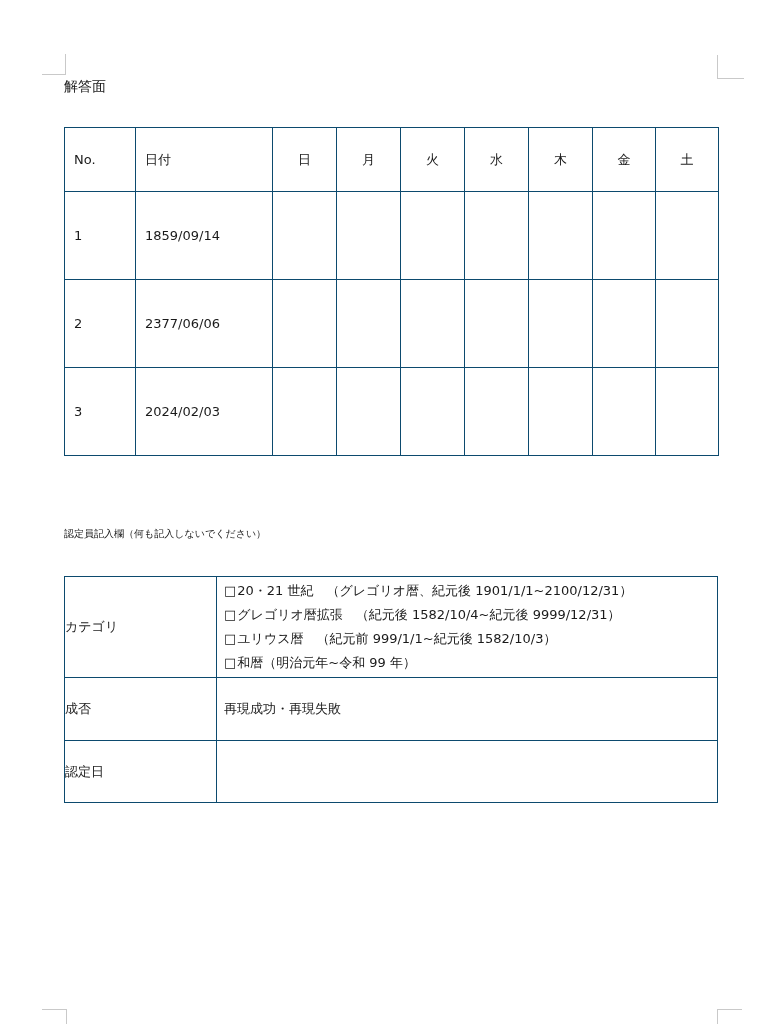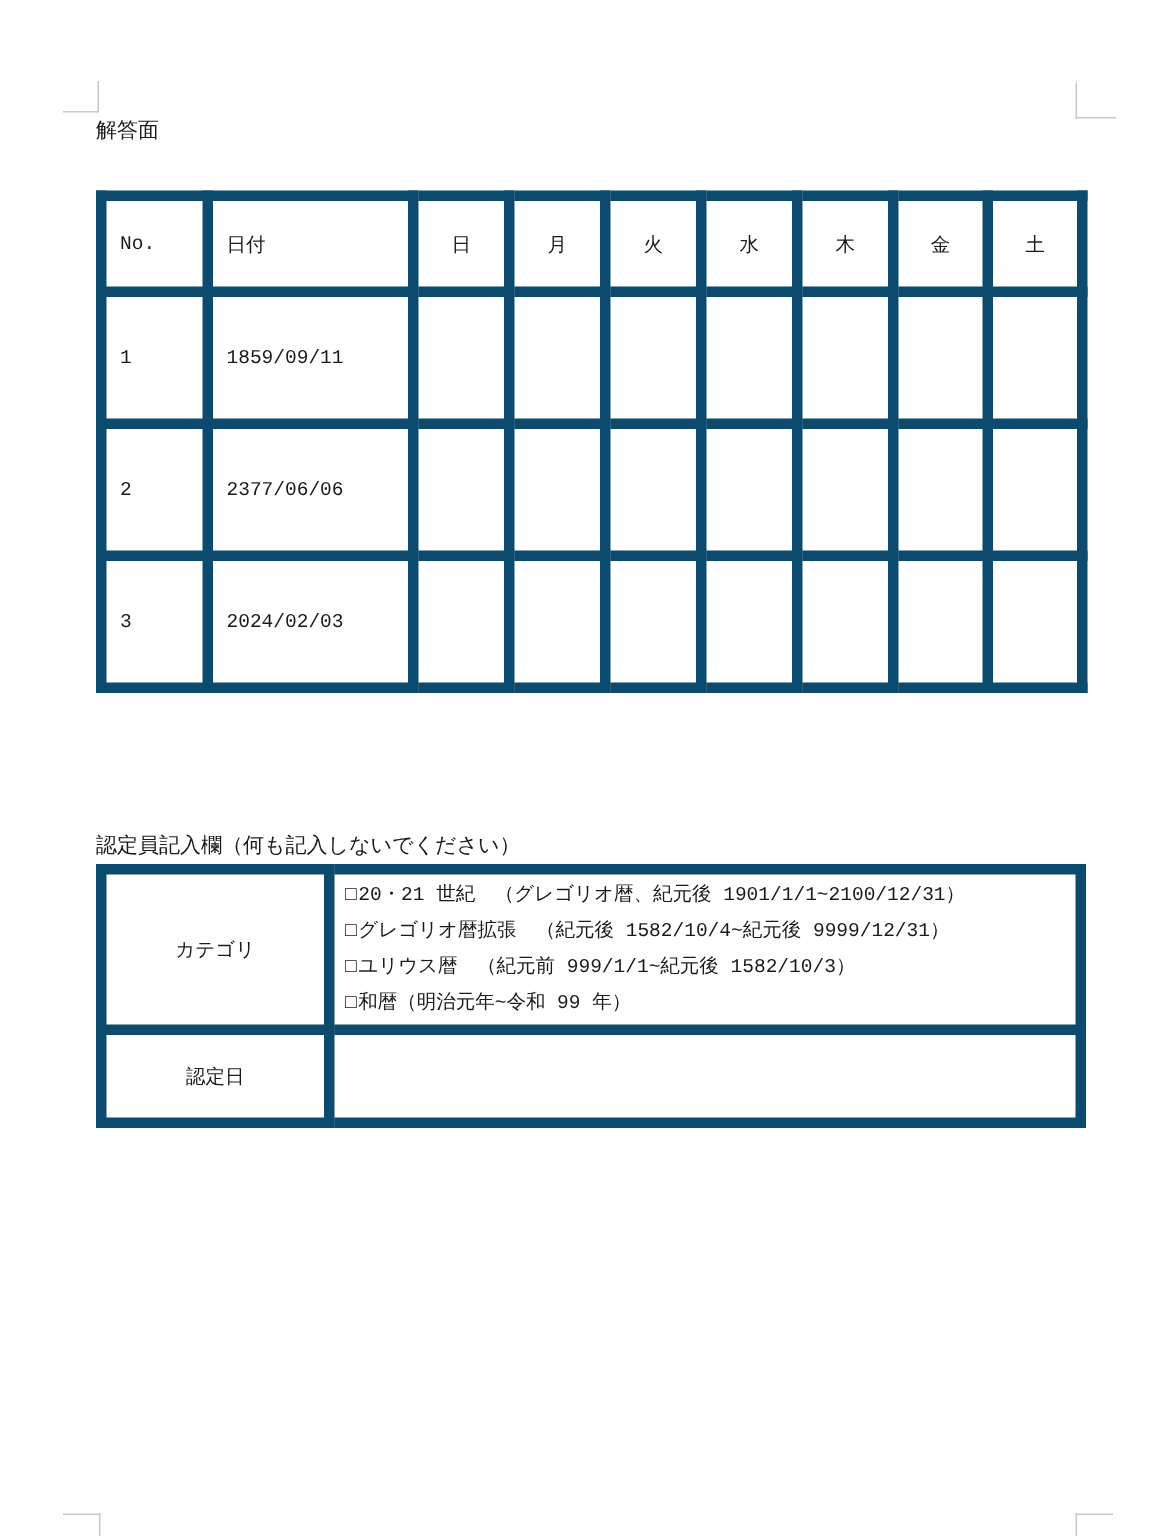--- a/index.html
+++ b/index.html
@@ -14,35 +14,35 @@
 
   
   .mark { position:absolute; border:0 solid #c9c9c9; }
   .mark-tl { left:42px;  top:42px;  width:24px; height:21px; border-right-width:1px; border-bottom-width:1px; }
   .mark-tr { left:717px; top:43px;  width:27px; height:24px; border-left-width:1px;  border-bottom-width:1px; }
   .mark-bl { left:42px;  top:997px; width:25px; height:23px; border-top-width:1px;   border-right-width:1px; }
   .mark-br { left:717px; top:997px; width:25px; height:23px; border-top-width:1px;   border-left-width:1px; }
 
   .section-title { position:absolute; left:64px; white-space:nowrap; }
   .title-answer    { top:66px;  font-size:14px; }
-  .title-certifier { top:543px; font-size:14px; }
+  .title-certifier { top:515px; font-size:10px; }
 
   table { border-collapse:collapse; table-layout:fixed; position:absolute; background:#fff; }
-  td { border:7px solid #0c4a6e; font-size:13px; vertical-align:middle; overflow:hidden;font-family:Liberation Mono, monospace; }
+  td { border:1px solid #0c4a6e; font-size:13px; vertical-align:middle; overflow:hidden; }
 
   
   .answer-table { left:64px; top:115px; width:654px; }
   .answer-table tr.hdr   { height:64px; }
   .answer-table tr.data  { height:88px; }
   .answer-table td.left  { text-align:left; padding-left:9px; }
   .answer-table td.day   { text-align:center; }
 
   
   .cert-table { left:64px; top:564px; width:653px; }
-  .cert-table td.label { text-align:center; }
+  .cert-table td.label { }
   .cert-table td.value { text-align:left; padding-left:7px; }
   .row-category { height:98px; }
   .row-result   { height:63px; }
   .row-time     { height:62px; }
   .row-person   { height:63px; }
   .row-date     { height:62px; }
   .cat-cell { padding:2px 1px; }
   .cat-line { line-height:24px; white-space:nowrap; font-size:13px; }
   .cat-line .cb { margin-right:1px; }
 </style>
@@ -77,21 +77,21 @@
       <td class="day">日</td>
       <td class="day">月</td>
       <td class="day">火</td>
       <td class="day">水</td>
       <td class="day">木</td>
       <td class="day">金</td>
       <td class="day">土</td>
     </tr>
     <tr class="data">
       <td class="left">1</td>
-      <td class="left">1859/09/11</td>
+      <td class="left">1859/09/14</td>
       <td class="day"></td>
       <td class="day"></td>
       <td class="day"></td>
       <td class="day"></td>
       <td class="day"></td>
       <td class="day"></td>
       <td class="day"></td>
     </tr>
     <tr class="data">
       <td class="left">2</td>
@@ -136,20 +136,24 @@
           <span class="cb">□</span><span>グレゴリオ暦拡張　（紀元後 1582/10/4~紀元後 9999/12/31）</span>
         </div>
         <div class="cat-line">
           <span class="cb">□</span><span>ユリウス暦　（紀元前 999/1/1~紀元後 1582/10/3）</span>
         </div>
         <div class="cat-line">
           <span class="cb">□</span><span>和暦（明治元年~令和 99 年）</span>
         </div>
       </td>
     </tr>
+    <tr class="row-result">
+      <td class="label">成否</td>
+      <td class="value">再現成功・再現失敗</td>
+    </tr>
     <tr class="row-date">
       <td class="label">認定日</td>
       <td class="value"></td>
     </tr>
   </tbody>
     </table>
 
 </div>
 
 </body></html>

